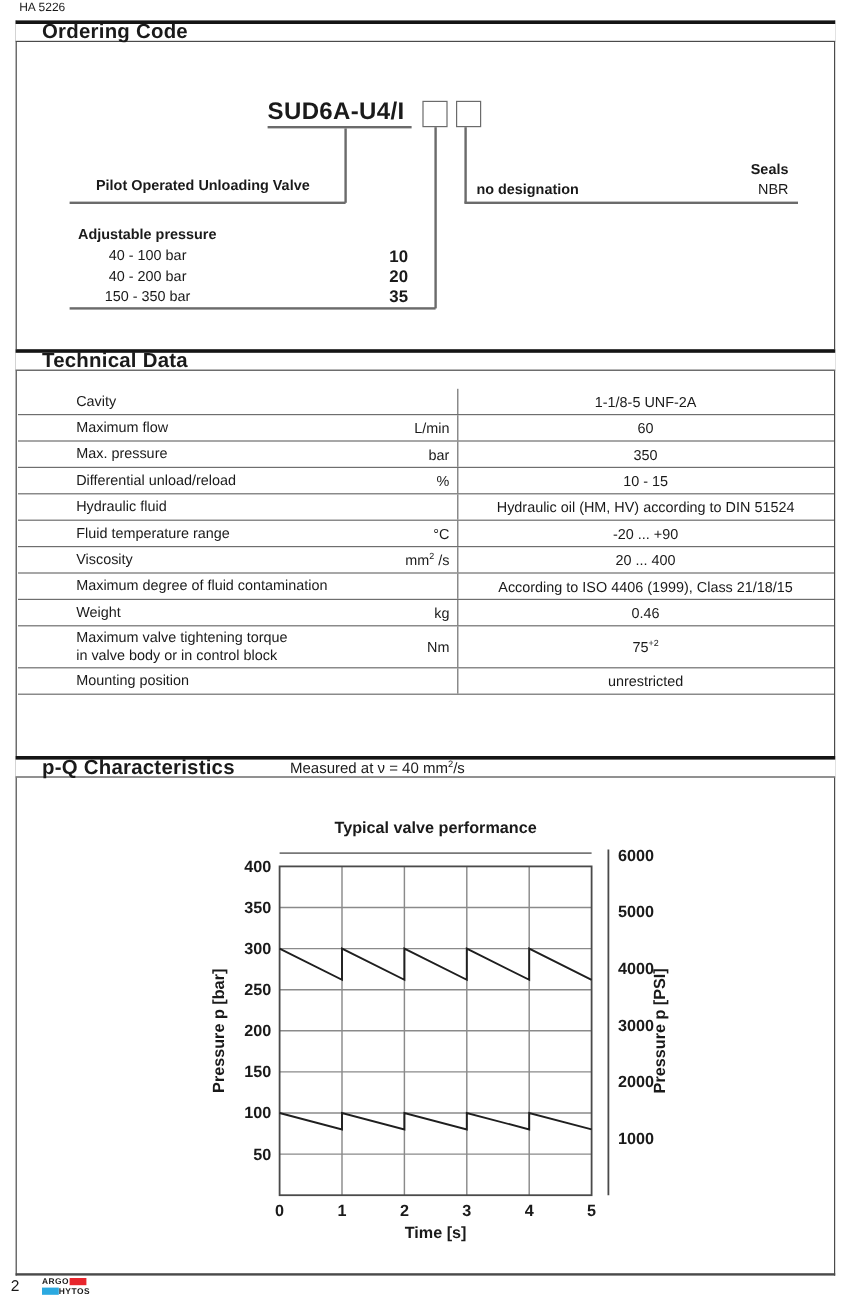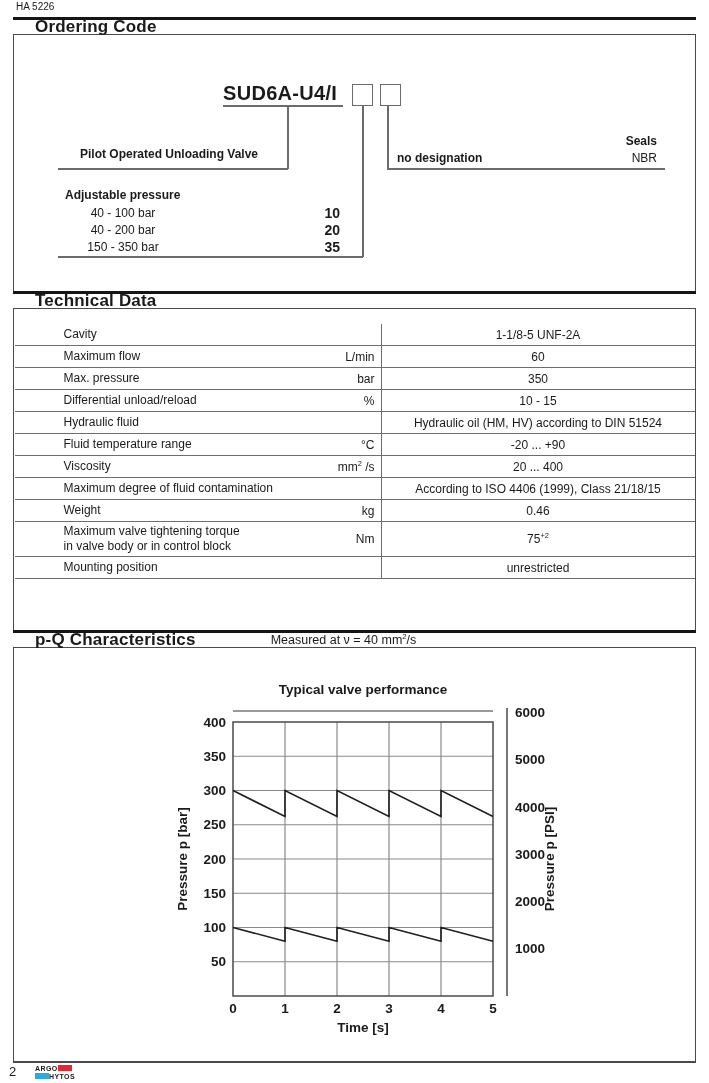--- a/index.html
+++ b/index.html
@@ -204,21 +204,21 @@
         <div class="t-left">
           <div class="t-param">Mounting position</div>
           <div class="t-unit"></div>
         </div>
         <div class="t-value">
           <span>unrestricted</span>
         </div>
       </div>
     </div>
 
-  <div class="sec-header" style="top:630px;gap:29px;">
+  <div class="sec-header" style="top:630px;">
     <span class="sec-title">p-Q Characteristics</span>
     <span class="sec-subtitle" id="pq-subtitle">Measured at  ν = 40 mm<sup>2</sup>/s</span>
   </div>
 
   <svg class="chart-svg" id="pq-chart" width="430" height="378" viewBox="0 0 430 378">
       <text x="213" y="22" text-anchor="middle" font-family="Liberation Sans, sans-serif" font-size="13.5" font-weight="bold" fill="#1a1a1a">Typical valve performance</text>
       <line x1="83" y1="39" x2="343" y2="39" stroke="#777" stroke-width="1.5"></line>
       <line x1="135" y1="50" x2="135" y2="324" stroke="#8a8a8a" stroke-width="1.2"></line>
       <line x1="187" y1="50" x2="187" y2="324" stroke="#8a8a8a" stroke-width="1.2"></line>
       <line x1="239" y1="50" x2="239" y2="324" stroke="#8a8a8a" stroke-width="1.2"></line>

